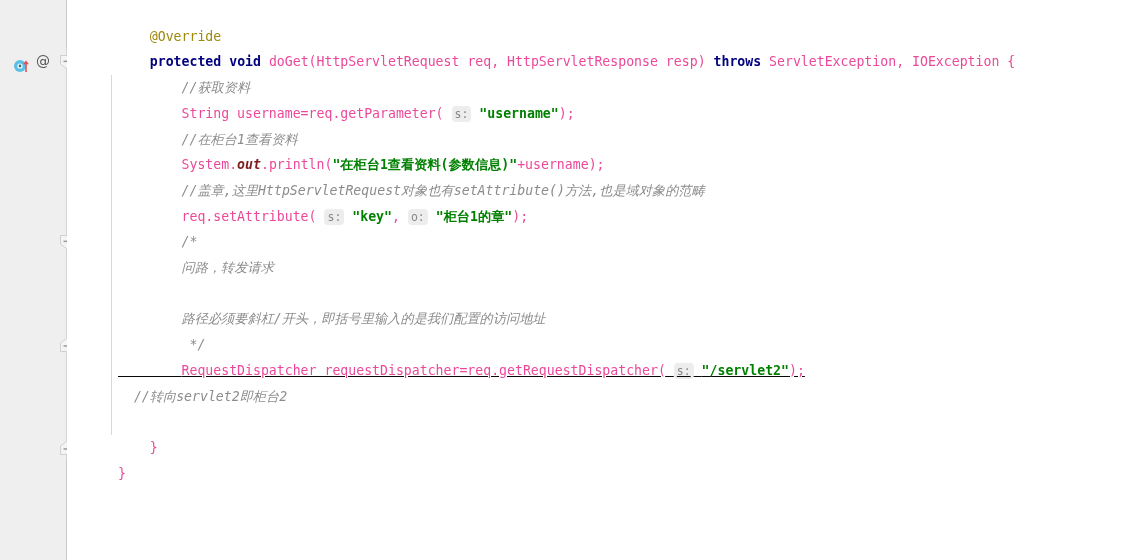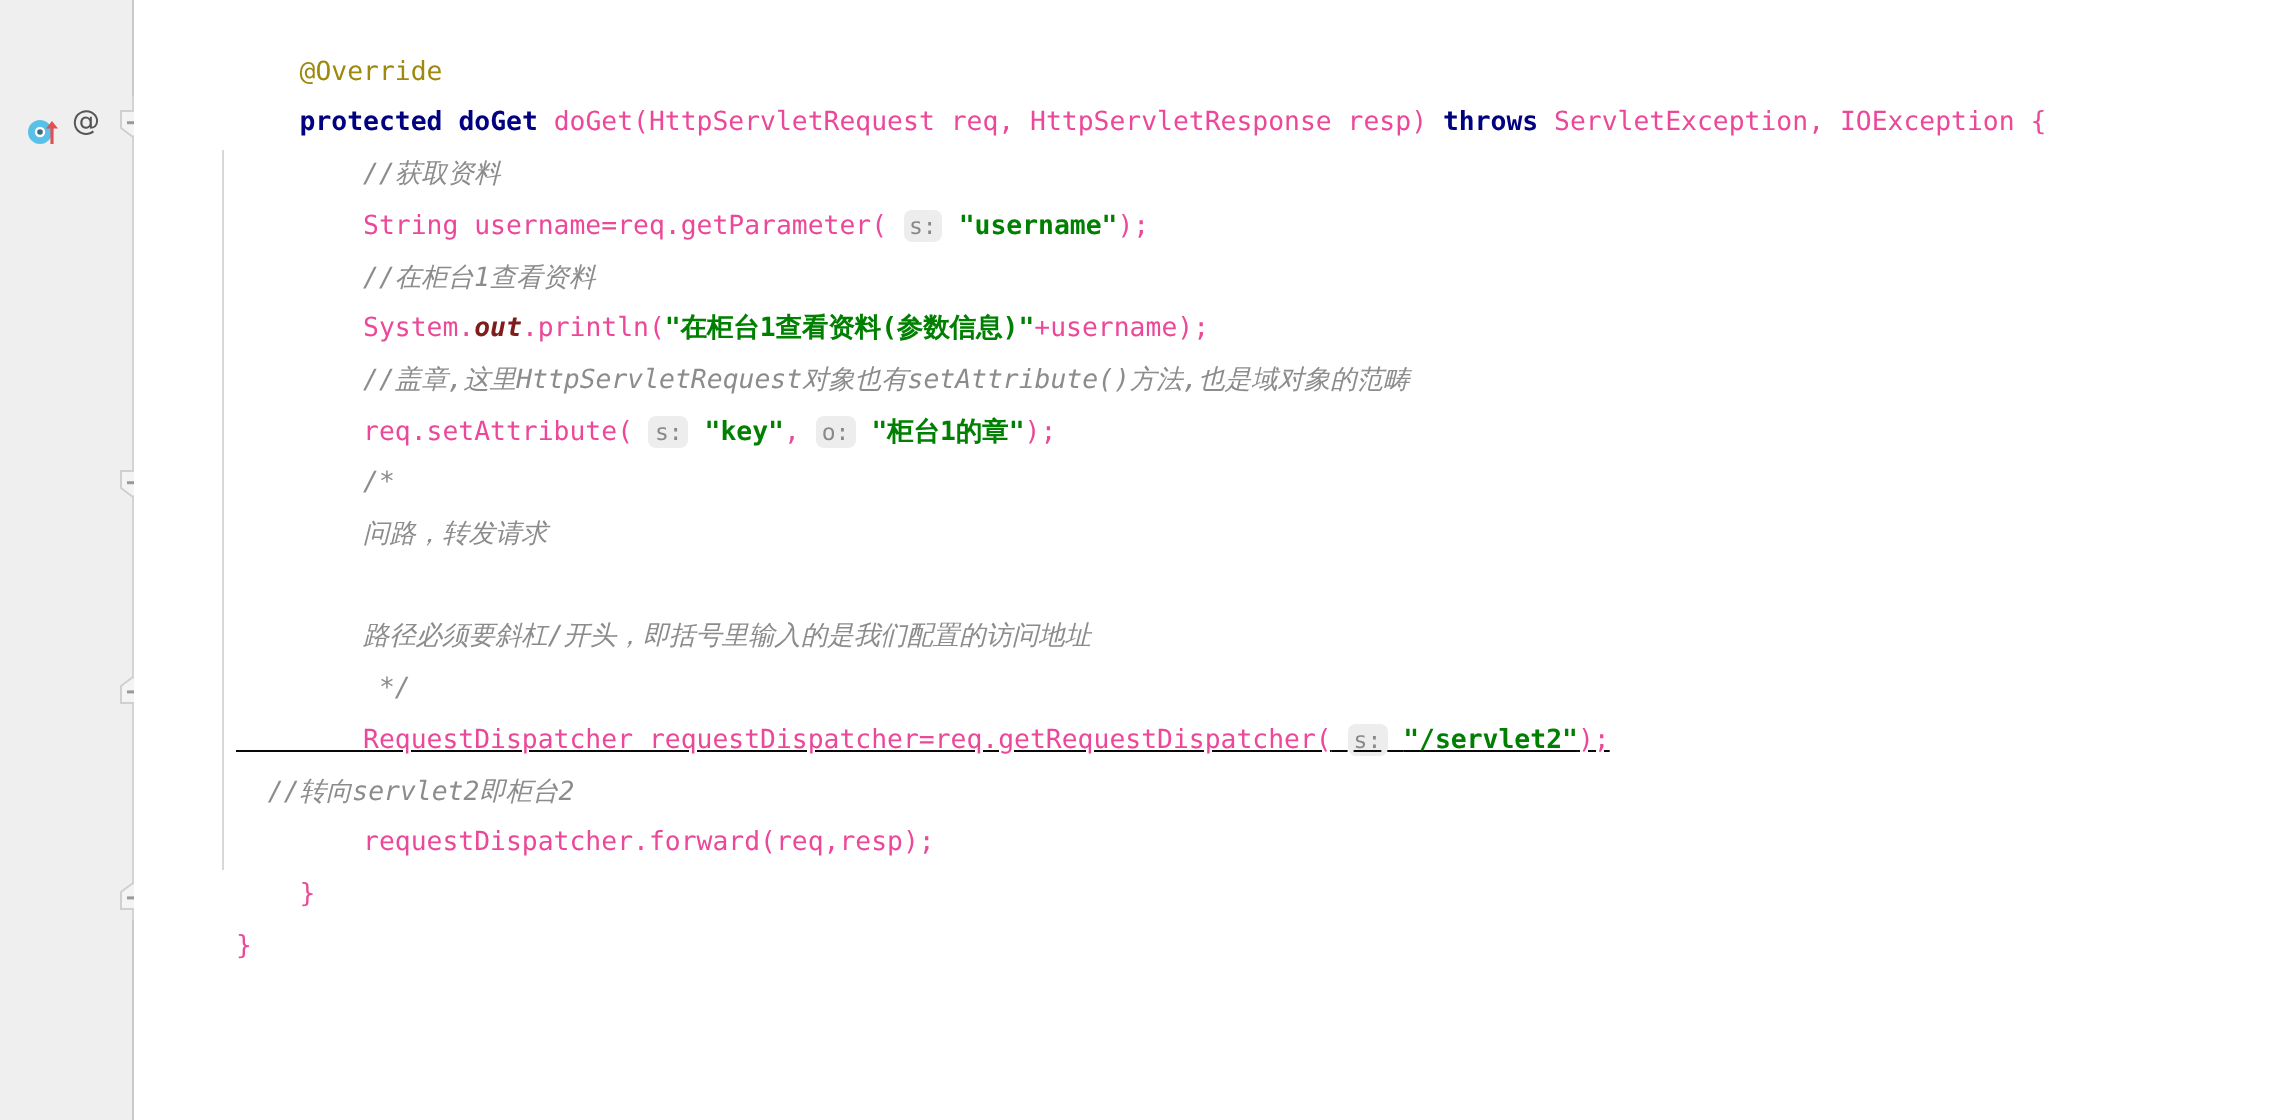--- a/index.html
+++ b/index.html
@@ -136,34 +136,34 @@
           <path d="M7.5 1.5 L13.5 6 V14.5 H1.5 V6 Z" fill="#f4f4f4" stroke="#d0d0d0" stroke-width="1"></path>
           <rect x="4.5" y="8.2" width="6" height="1.5" fill="#9a9a9a"></rect>
         </svg></div>
     </div>
 
   <div id="code" style="padding-left: 0px;">
     <div class="indentguide" id="iguide" style="top: 75.1px; height: 359.8px; background: rgb(216, 216, 216);"></div>
     <div id="code-lines" style="position: relative; left: 8px;">
         <div class="line" style="top: -2px; left: 0px;">&nbsp;</div>
         <div class="line" style="top: 23.7px; left: 0px;"><span>    </span><span class="tok-annotation">@Override</span></div>
-        <div class="line" style="top: 49.4px; left: 0px;"><span>    </span><span class="tok-keyword">protected</span><span class="tok-plain"> </span><span class="tok-keyword">doGet</span><span class="tok-plain"> doGet(HttpServletRequest req, HttpServletResponse resp) </span><span class="tok-keyword">throws</span><span class="tok-plain"> ServletException, IOException {</span></div>
+        <div class="line" style="top: 49.4px; left: 0px;"><span>    </span><span class="tok-keyword">protected</span><span class="tok-plain"> </span><span class="tok-keyword">void</span><span class="tok-plain"> doGet(HttpServletRequest req, HttpServletResponse resp) </span><span class="tok-keyword">throws</span><span class="tok-plain"> ServletException, IOException {</span></div>
         <div class="line" style="top: 75.1px; left: 0px; text-align: center;"><span>        </span><span class="tok-comment">//获取资料</span></div>
         <div class="line" style="top: 100.8px; left: 0px;"><span>        </span><span class="tok-plain">String username=req.getParameter(</span><span class="tok-plain"> </span><span class="tok-hint">s:</span><span class="tok-plain"> </span><span class="tok-string">"username"</span><span class="tok-plain">);</span></div>
         <div class="line" style="top: 126.5px; left: 0px;"><span>        </span><span class="tok-comment">//在柜台1查看资料</span></div>
         <div class="line" style="top: 152.2px; left: 0px;"><span>        </span><span class="tok-plain">System.</span><span class="tok-static">out</span><span class="tok-plain">.println(</span><span class="tok-string">"在柜台1查看资料(参数信息)"</span><span class="tok-plain">+username);</span></div>
         <div class="line" style="top: 177.9px; left: 0px;"><span>        </span><span class="tok-comment">//盖章,这里HttpServletRequest对象也有setAttribute()方法,也是域对象的范畴</span></div>
         <div class="line" style="top: 203.6px; left: 0px;"><span>        </span><span class="tok-plain">req.setAttribute(</span><span class="tok-plain"> </span><span class="tok-hint">s:</span><span class="tok-plain"> </span><span class="tok-string">"key"</span><span class="tok-plain">, </span><span class="tok-hint">o:</span><span class="tok-plain"> </span><span class="tok-string">"柜台1的章"</span><span class="tok-plain">);</span></div>
         <div class="line" style="top: 229.3px; left: 0px;"><span>        </span><span class="tok-comment">/*</span></div>
         <div class="line" style="top: 255px; left: 0px;"><span>        </span><span class="tok-comment">问路，转发请求</span></div>
         <div class="line" style="top: 280.7px; left: 0px;"><span>        </span></div>
         <div class="line" style="top: 306.4px; left: 0px;"><span>        </span><span class="tok-comment">路径必须要斜杠/开头，即括号里输入的是我们配置的访问地址</span></div>
         <div class="line" style="top: 332.1px; left: 0px;"><span>        </span><span class="tok-comment"> */</span></div>
         <div class="line" style="top: 357.8px; left: 0px; text-decoration: underline;"><span>        </span><span class="tok-plain">RequestDispatcher requestDispatcher=req.getRequestDispatcher(</span><span class="tok-plain"> </span><span class="tok-hint">s:</span><span class="tok-plain"> </span><span class="tok-string">"/servlet2"</span><span class="tok-plain">);</span></div>
         <div class="line" style="top: 383.5px; left: 0px;"><span>  </span><span class="tok-comment">//转向servlet2即柜台2</span></div>
-        <div class="line" style="top: 409.2px; left: 0px;"><span>        </span><span class="tok-plain">requestDispatcher.forward(req,resp);</span></div>
+        <div class="line" style="top: 409.2px; left: 0px;"><span>        </span></div>
         <div class="line" style="top: 434.9px; left: 0px;"><span>    </span><span class="tok-plain">}</span></div>
         <div class="line" style="top: 460.6px; left: 0px;"><span class="tok-plain">}</span></div>
         <div class="line" style="top: 486.3px; left: 0px;">&nbsp;</div>
       </div>
   </div>
 
 </div>
 
 </body></html>

